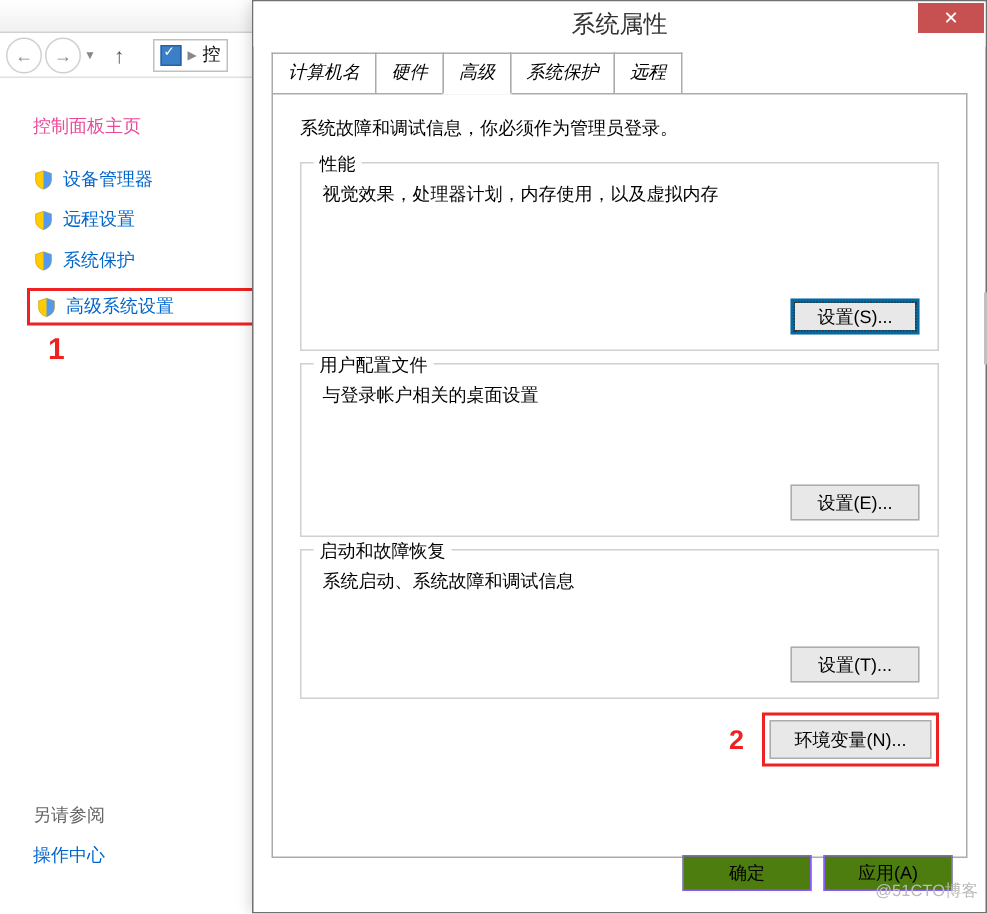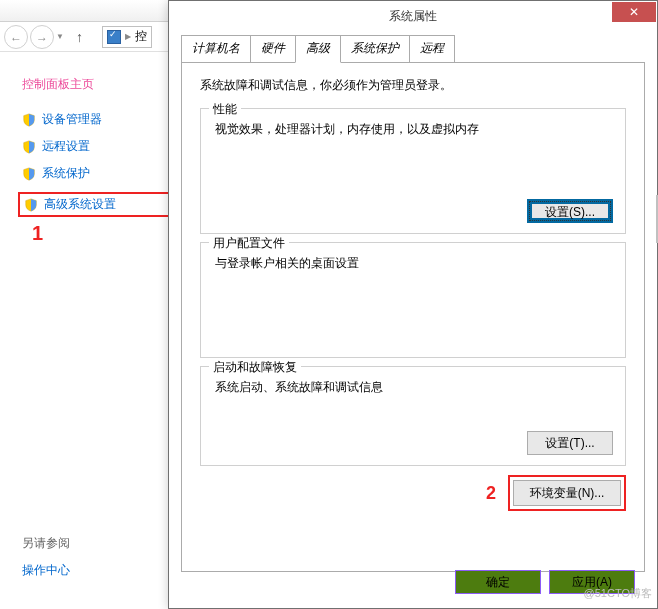--- a/index.html
+++ b/index.html
@@ -26,35 +26,35 @@
     
     .annotation1 { position: absolute; left: 32px; top: 222px; color: #ee2222; font-size: 20px; font-weight: bold; }
     
     .see-also { position: absolute; left: 22px; bottom: 22px; color: #666; }
     .see-also-title { margin-bottom: 10px; }
     .see-also-item { color: #0066cc; margin-bottom: 8px; }
     
     
     .dialog { position: absolute; left: 168px; top: 0; width: 490px; height: 609px; background: #fff; border: 1px solid #707070; box-shadow: 0 0 10px rgba(0,0,0,0.2); }
     .dialog-titlebar { height: 30px; background: #fff; display: flex; align-items: center; position: relative; }
-    .dialog-title { flex: 1; text-align: center; font-size: 12px; color: #333; }
+    .dialog-title { flex: 1; text-align: center; font-size: 16px; color: #333; }
     .close-btn { width: 44px; height: 20px; background: #c75050; color: #fff; display: flex; align-items: center; justify-content: center; font-size: 12px; font-family: Arial; position: absolute; right: 1px; top: 1px; }
     
     .tabs { display: flex; margin: 4px 12px 0 12px; font-style: italic; }
     .tab { padding: 4px 10px; border: 1px solid #ababab; border-bottom: none; background: #fff; margin-right: -1px; font-size: 12px; position: relative; cursor: pointer; }
     .tab.active { background: #fff; border-bottom: 1px solid #fff; z-index: 2; margin-bottom: -1px; padding-bottom: 5px; }
     .tab-content { border: 1px solid #ababab; margin: 0 12px 12px 12px; padding: 14px 18px; height: 510px; position: relative; }
     
     .admin-notice { font-size: 12px; margin-bottom: 14px; }
     
     .fieldset { border: 1px solid #d0d0d0; padding: 12px 14px 42px 14px; margin-bottom: 8px; position: relative; }
     .fieldset-legend { position: absolute; top: -8px; left: 8px; background: #fff; padding: 0 4px; font-size: 12px; }
     .fieldset-desc { font-size: 12px; margin-bottom: 8px; }
     .settings-btn { position: absolute; right: 12px; bottom: 10px; width: 86px; height: 24px; border: 1px solid #acacac; background: #e8e8e8; font-size: 12px; cursor: pointer; }
-    .settings-btn.focused { border: 5px solid #0369a1; outline: 1px dotted #333; outline-offset: -3px; }
+    .settings-btn.focused { border: 3px solid #0369a1; outline: 1px dotted #333; outline-offset: -3px; }
     
     .env-row { position: absolute; bottom: 60px; right: 18px; display: flex; align-items: center; gap: 12px; }
     .env-btn { width: 108px; height: 26px; border: 1px solid #acacac; background: #e8e8e8; font-size: 12px; }
     .redbox2 { border: 2px solid #ee2222; padding: 3px; display: inline-block; }
     .annotation2 { color: #ee2222; font-size: 18px; font-weight: bold; }
     
     .dialog-buttons { position: absolute; bottom: 14px; right: 22px; display: flex; gap: 8px; }
     .dlg-btn { width: 86px; height: 24px; border: 1px solid #8b5cf6; background: #4d7c0f; font-size: 12px; cursor: pointer; }
     
     .watermark { position: absolute; right: 6px; bottom: 8px; color: #bbb; font-size: 11px; }
@@ -139,20 +139,21 @@
 
     <div class="fieldset" style="height:126px">
       <div class="fieldset-legend">性能</div>
       <div class="fieldset-desc">视觉效果，处理器计划，内存使用，以及虚拟内存</div>
       <button class="settings-btn focused">设置(S)...</button>
     </div>
 
     <div class="fieldset" style="height:116px">
       <div class="fieldset-legend">用户配置文件</div>
       <div class="fieldset-desc">与登录帐户相关的桌面设置</div>
+      <button class="settings-btn">设置(E)...</button>
     </div>
 
     <div class="fieldset" style="height:100px">
       <div class="fieldset-legend">启动和故障恢复</div>
       <div class="fieldset-desc">系统启动、系统故障和调试信息</div>
       <button class="settings-btn">设置(T)...</button>
     </div>
 
     <div class="env-row">
       <span class="annotation2">2</span>

